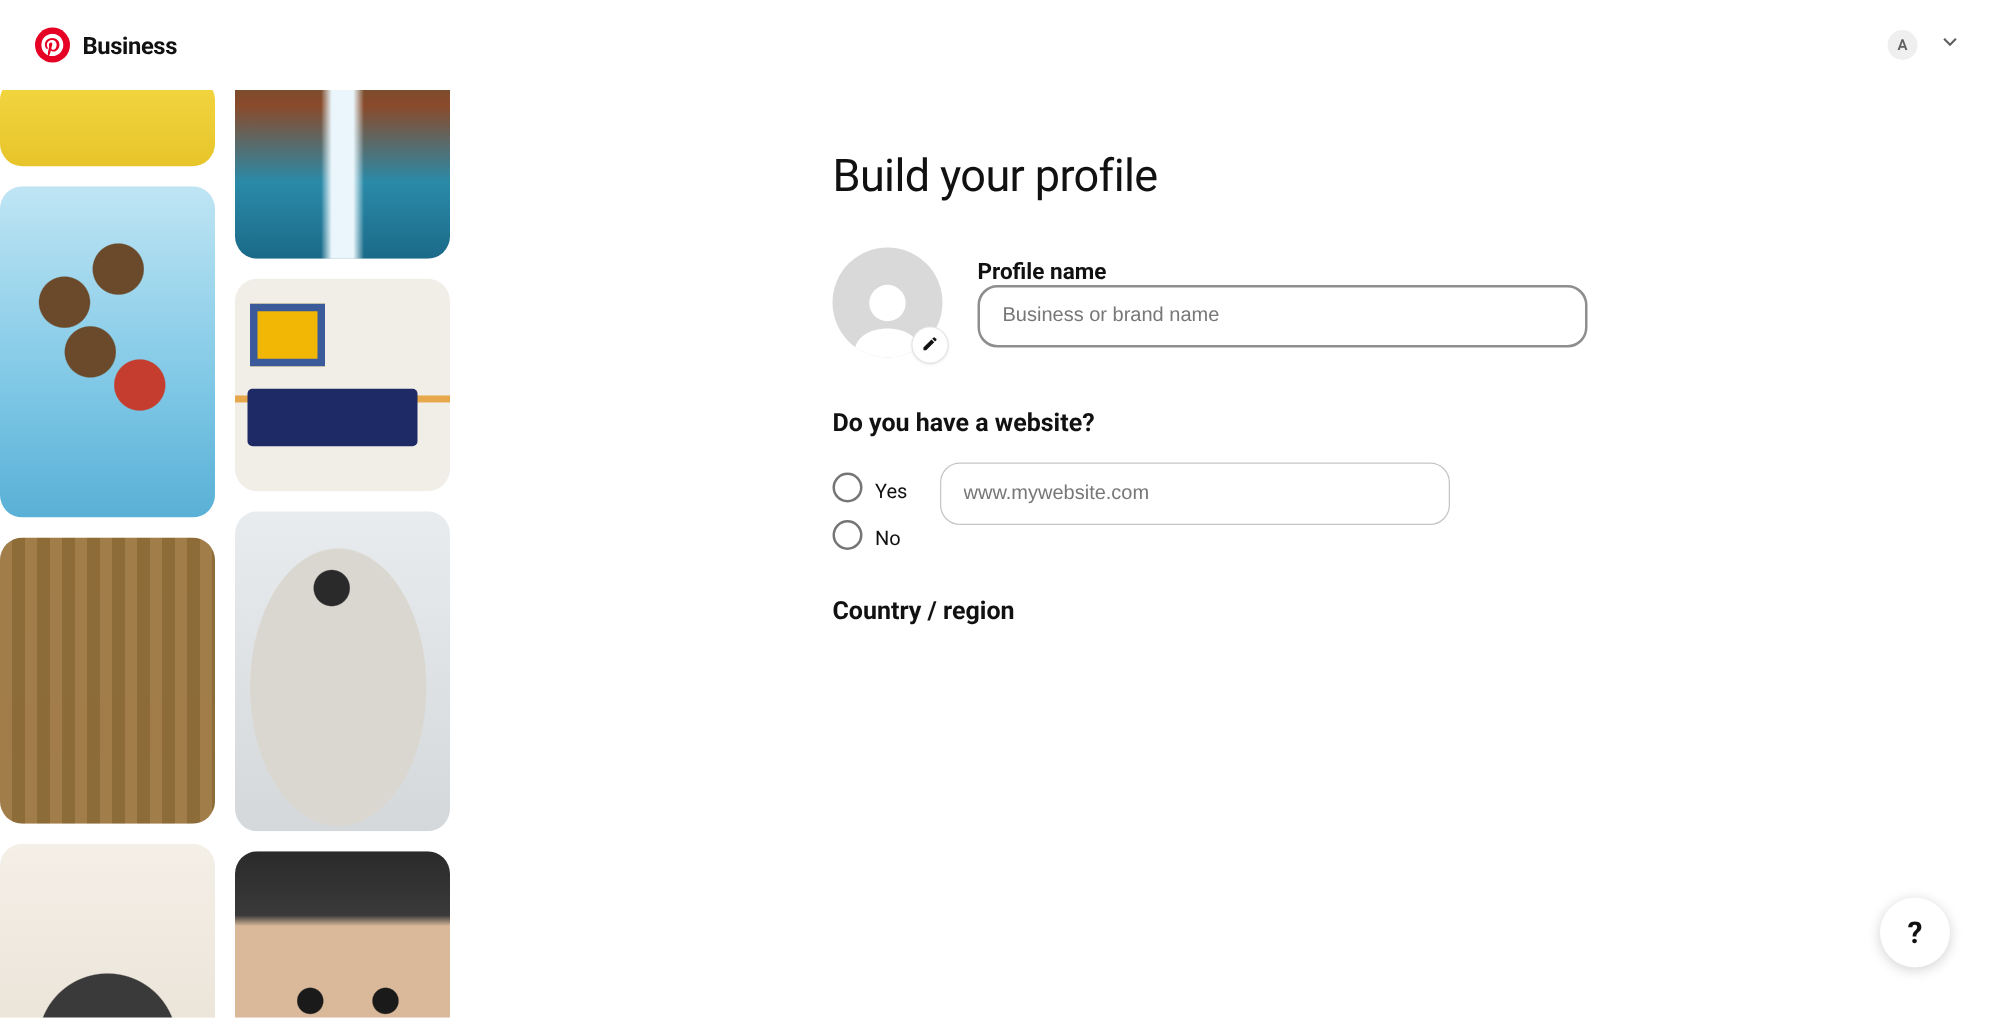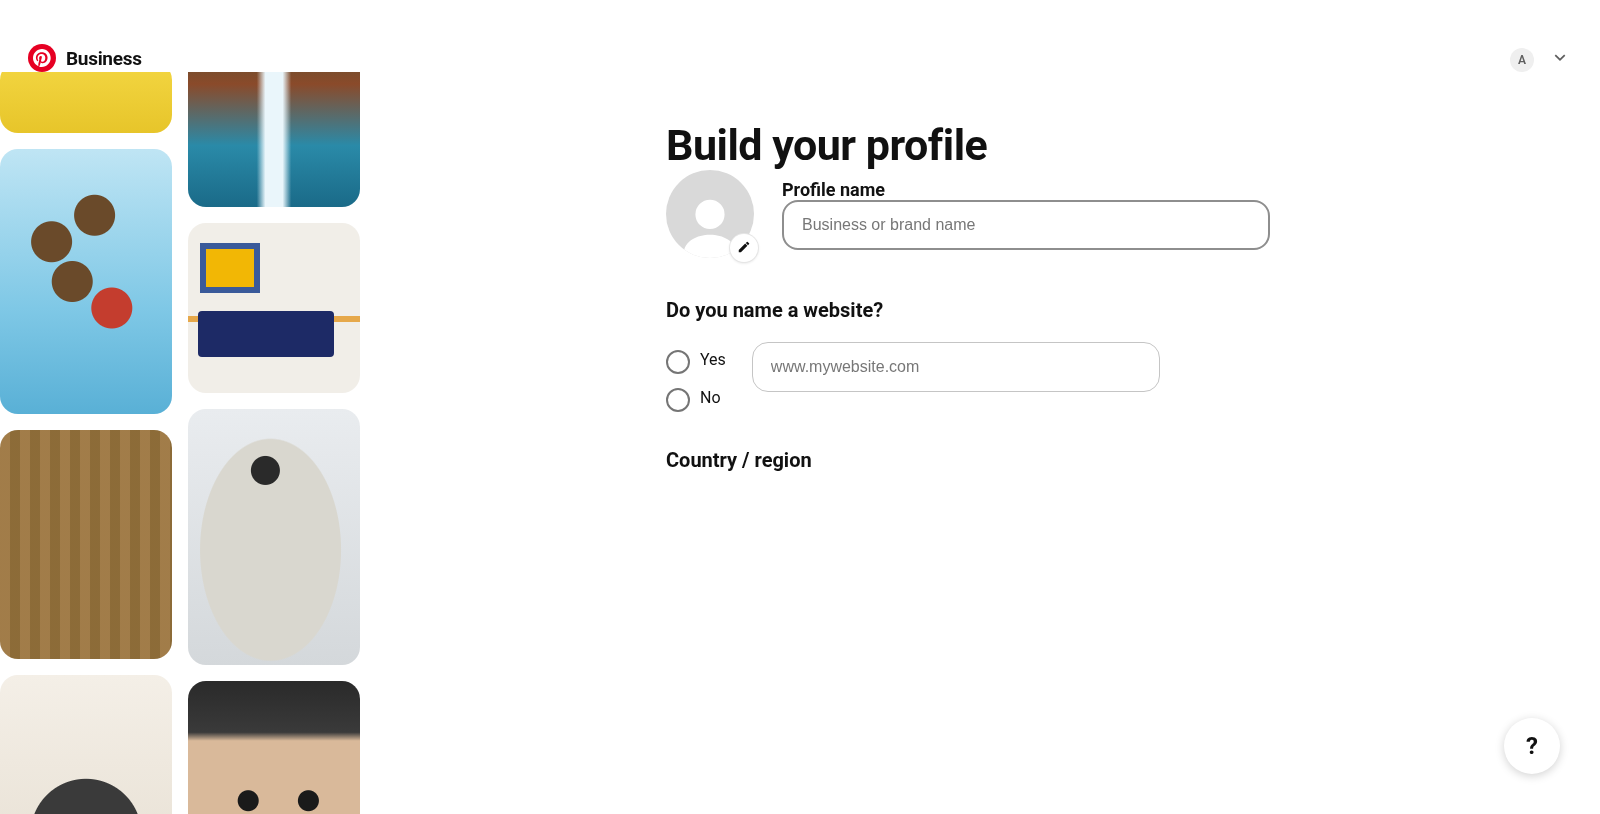--- a/index.html
+++ b/index.html
@@ -12,21 +12,21 @@
     position: relative;
     color: #111;
   }
 
   
   .header {
     position: absolute;
     top: 0; left: 0; right: 0;
     height: 72px;
     display: flex;
-    align-items: flex-end;
+    align-items: center;
     padding: 0 28px;
     z-index: 10;
     background: #fff;
   }
   .logo-wrap {
     display: flex;
     align-items: center;
     gap: 10px;
   }
   .logo-circle {
@@ -142,23 +142,24 @@
   }
 
   
   .main {
     position: absolute;
     left: 666px;
     top: 120px;
     width: 560px;
   }
   .page-title {
-    font-size: 43px;
-    font-weight: 700;
+    font-size: 36px;
+    font-weight: 400;
     letter-spacing: -0.5px;
+    margin-bottom: 36px;
   }
   .profile-row {
     display: flex;
     align-items: center;
     gap: 28px;
     margin-bottom: 40px;
   }
   .avatar-large-wrap { position: relative; width: 88px; height: 88px; }
   .avatar-large {
     width: 88px; height: 88px; border-radius: 50%;
@@ -196,21 +197,21 @@
     border-radius: 16px;
   }
 
   .question {
     font-size: 20px; font-weight: 700; margin-bottom: 20px;
   }
   .website-row {
     display:flex; gap: 26px; align-items:flex-start; margin-bottom: 36px;
   }
   .radio-stack { display:flex; flex-direction:column; gap: 14px; padding-top:8px;}
-  .radio-item { display:flex; align-items:flex-start; gap: 10px; cursor:pointer;}
+  .radio-item { display:flex; align-items:flex-end; gap: 10px; cursor:pointer;}
   .radio-circle {
     width: 24px; height: 24px; border: 2px solid #757575; border-radius:50%;
     flex:none;
   }
   .radio-label { font-size: 16px; color:#111; }
 
   .two-col { display:flex; gap: 26px; }
   .sel-col { flex:1; }
   .sel-label { font-size: 20px; font-weight:700; margin-bottom: 14px; display:block;}
   .select-box {
@@ -298,21 +299,21 @@
             </svg>
         </span>
       </div>
     </div>
     <div class="profile-field">
       <label class="field-label">Profile name</label>
       <input class="text-input" type="text" placeholder="Business or brand name" style="">
     </div>
   </div>
 
-  <div class="question">Do you name a website?</div>
+  <div class="question">Do you have a website?</div>
 
   <div class="website-row">
     <div class="radio-stack">
       <label class="radio-item">
         <span class="radio-circle"></span>
         <span class="radio-label">Yes</span>
       </label>
       <label class="radio-item">
         <span class="radio-circle"></span>
         <span class="radio-label">No</span>

